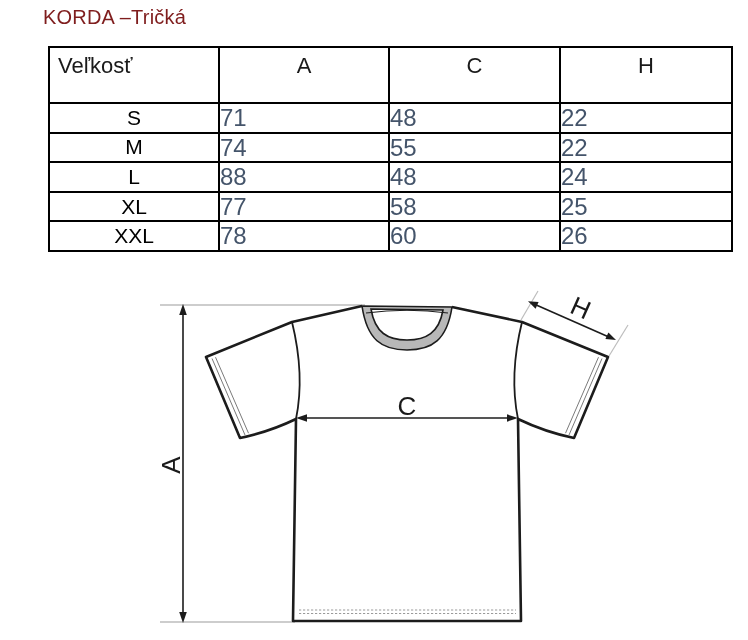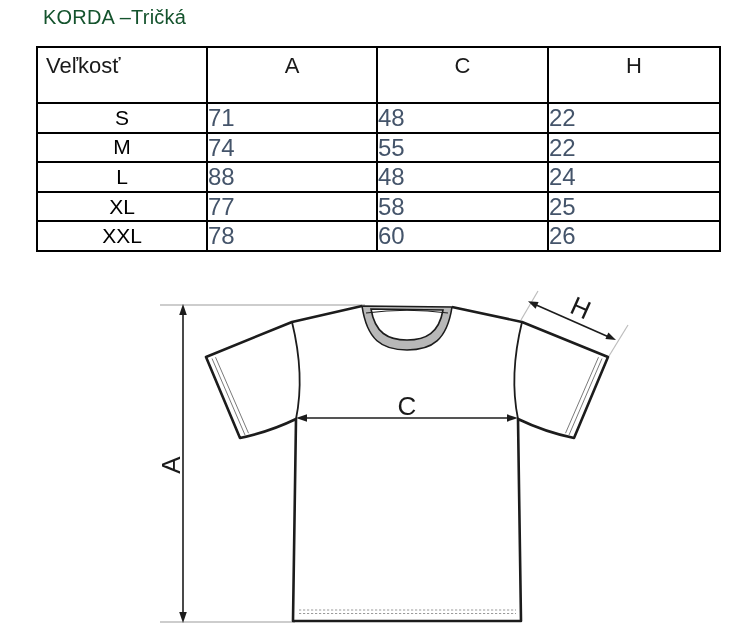--- a/index.html
+++ b/index.html
@@ -3,24 +3,24 @@
 <meta charset="utf-8">
 <style>
   html,body{margin:0;padding:0;}
   body{
     width:748px;height:640px;position:relative;background:#ffffff;
     font-family:"Liberation Sans","DejaVu Sans",sans-serif;
     overflow:hidden;
   }
   .title{
     position:absolute;left:43px;top:6px;
-    font-size:20px;color:#14532d;letter-spacing:.2px;
+    font-size:20px;color:#7f1d1d;letter-spacing:.2px;
   }
   table.size-table{
-    position:absolute;left:36px;top:46px;
+    position:absolute;left:48px;top:46px;
     border-collapse:collapse;table-layout:fixed;width:683px;
     background:#fff;
   }
   table.size-table col.c0{width:170px}
   table.size-table col.c1{width:170px}
   table.size-table col.c2{width:171px}
   table.size-table col.c3{width:172px}
   table.size-table th, table.size-table td{
     border:2px solid #000;padding:0;line-height:1.15;
   }

